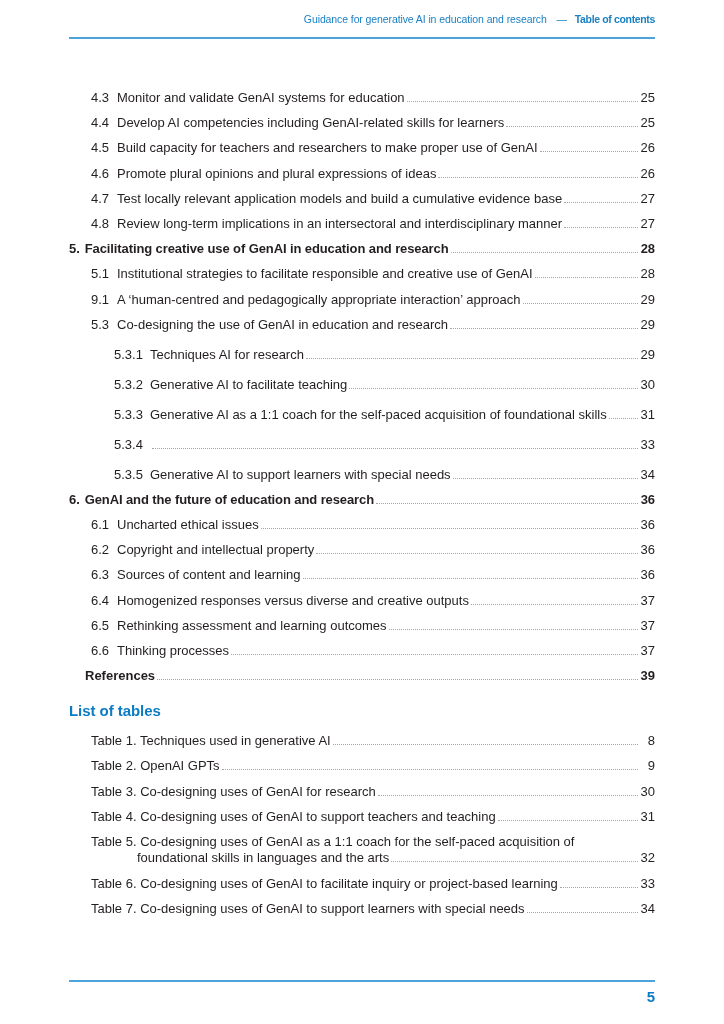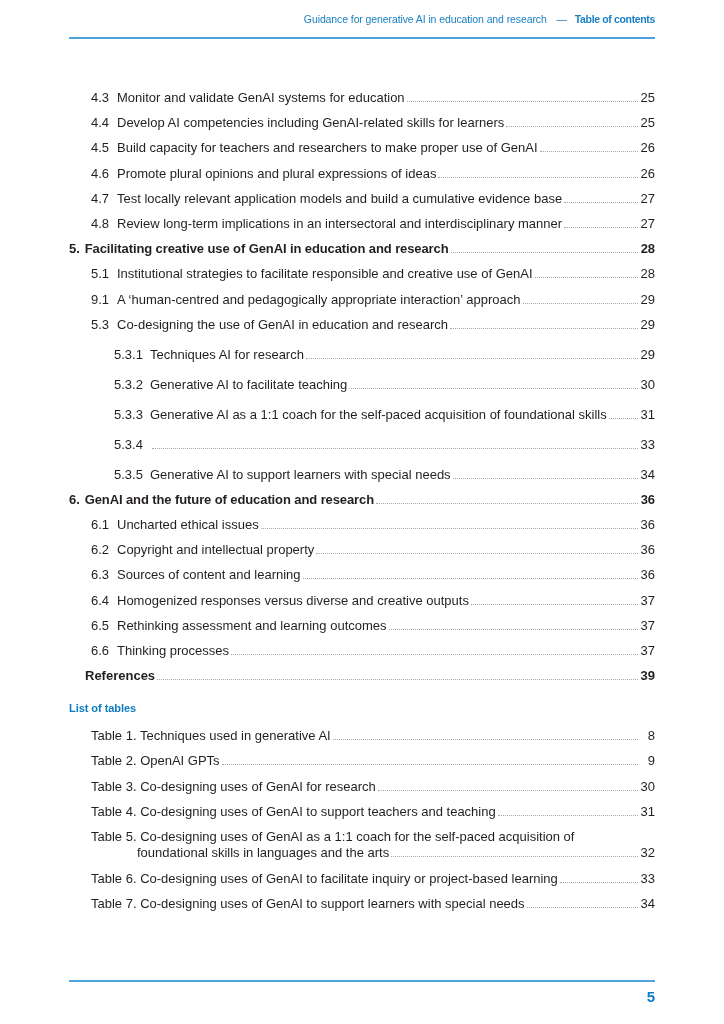--- a/index.html
+++ b/index.html
@@ -131,21 +131,21 @@
 
   .lvl-section .num { margin-right: 5px; }
   .lvl-sub .num     { width: 26px; }
   .lvl-subsub .num  { width: 36px; }
 
   
   .gap-section-before { margin-top: 9px; }
 
   
   .list-heading {
-    font-size: 11px;
+    font-size: 15px;
     font-weight: bold;
     color: #0b7cc2;
     margin: 19px 0 15px 0;
     letter-spacing: -0.05px;
   }
 
   
   .toc-entry.wrap {
     display: block;
     position: relative;

